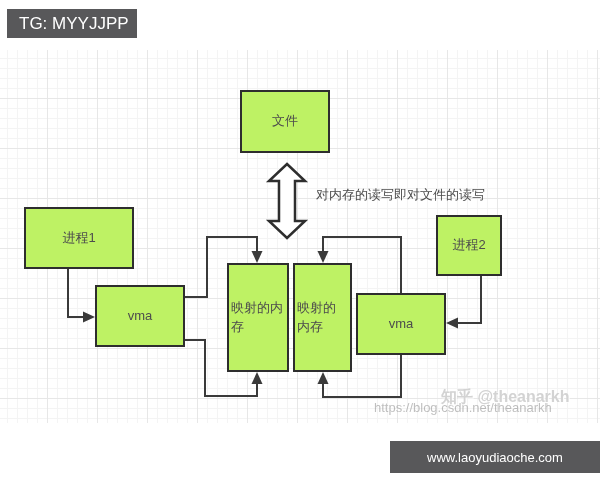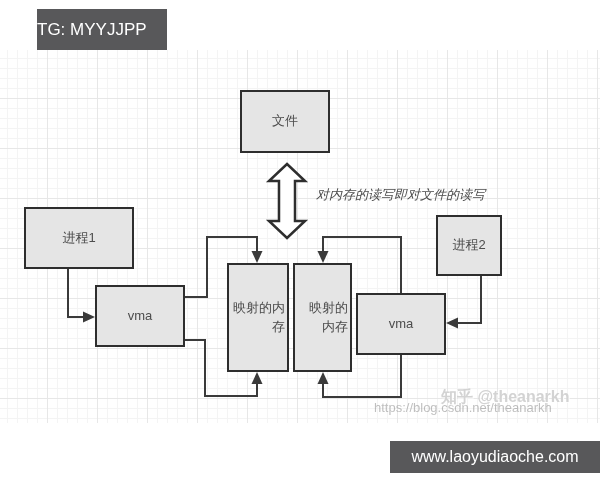--- a/index.html
+++ b/index.html
@@ -14,37 +14,37 @@
       linear-gradient(90deg, #e7e7e7 1px, transparent 1px),
       linear-gradient(#f4f4f4 1px, transparent 1px),
       linear-gradient(90deg, #f4f4f4 1px, transparent 1px);
     background-size:50px 50px,50px 50px,10px 10px,10px 10px;
     background-position:-3px -2px;
   }
   .bar{
     position:absolute;background:#58585a;color:#ffffff;
     display:flex;align-items:center;
   }
-  .header-bar{left:7px;top:9px;width:130px;height:41px;font-size:17px;box-sizing:border-box;margin-left:30px;}
-  .footer-bar{left:390px;top:441px;width:210px;height:32px;font-size:16px;justify-content:center;}
+  .header-bar{left:7px;top:9px;width:130px;height:29px;font-size:17px;padding-left:12px;box-sizing:border-box;}
+  .footer-bar{left:390px;top:441px;width:210px;height:32px;font-size:13px;justify-content:center;}
   .connectors{position:absolute;left:0;top:0;width:600px;height:480px;}
   .node{
-    position:absolute;background:#e5e5e5;border:2px solid #2e2e2e;box-sizing:border-box;
-    display:flex;align-items:center;justify-content:center;text-align:right;
+    position:absolute;background:#bef264;border:2px solid #2e2e2e;box-sizing:border-box;
+    display:flex;align-items:center;justify-content:center;text-align:left;
     font-size:13px;color:#4d4d4d;line-height:1.4;
   }
   .n-file{left:240px;top:90px;width:90px;height:63px;}
   .n-p1{left:24px;top:207px;width:110px;height:62px;}
   .n-vmaL{left:95px;top:285px;width:90px;height:62px;}
   .n-mapL{left:227px;top:263px;width:62px;height:109px;padding:0 2px;}
   .n-mapR{left:293px;top:263px;width:59px;height:109px;padding:0 2px;}
   .n-p2{left:436px;top:215px;width:66px;height:61px;}
   .n-vmaR{left:356px;top:293px;width:90px;height:62px;}
   .annotation{
-    position:absolute;left:316px;top:186px;font-size:13px;color:#4d4d4d;white-space:nowrap;font-style:italic;
+    position:absolute;left:316px;top:186px;font-size:13px;color:#4d4d4d;white-space:nowrap;
   }
   .watermark{
     position:absolute;left:441px;top:387px;font-size:16px;font-weight:600;color:#d3d3d3;
     white-space:nowrap;text-shadow:1px 1px 0 #ffffff;
   }
   .watermark-url{
     position:absolute;left:374px;top:400px;font-size:13px;color:#737373;opacity:0.45;white-space:nowrap;
   }
 </style>
 </head>

